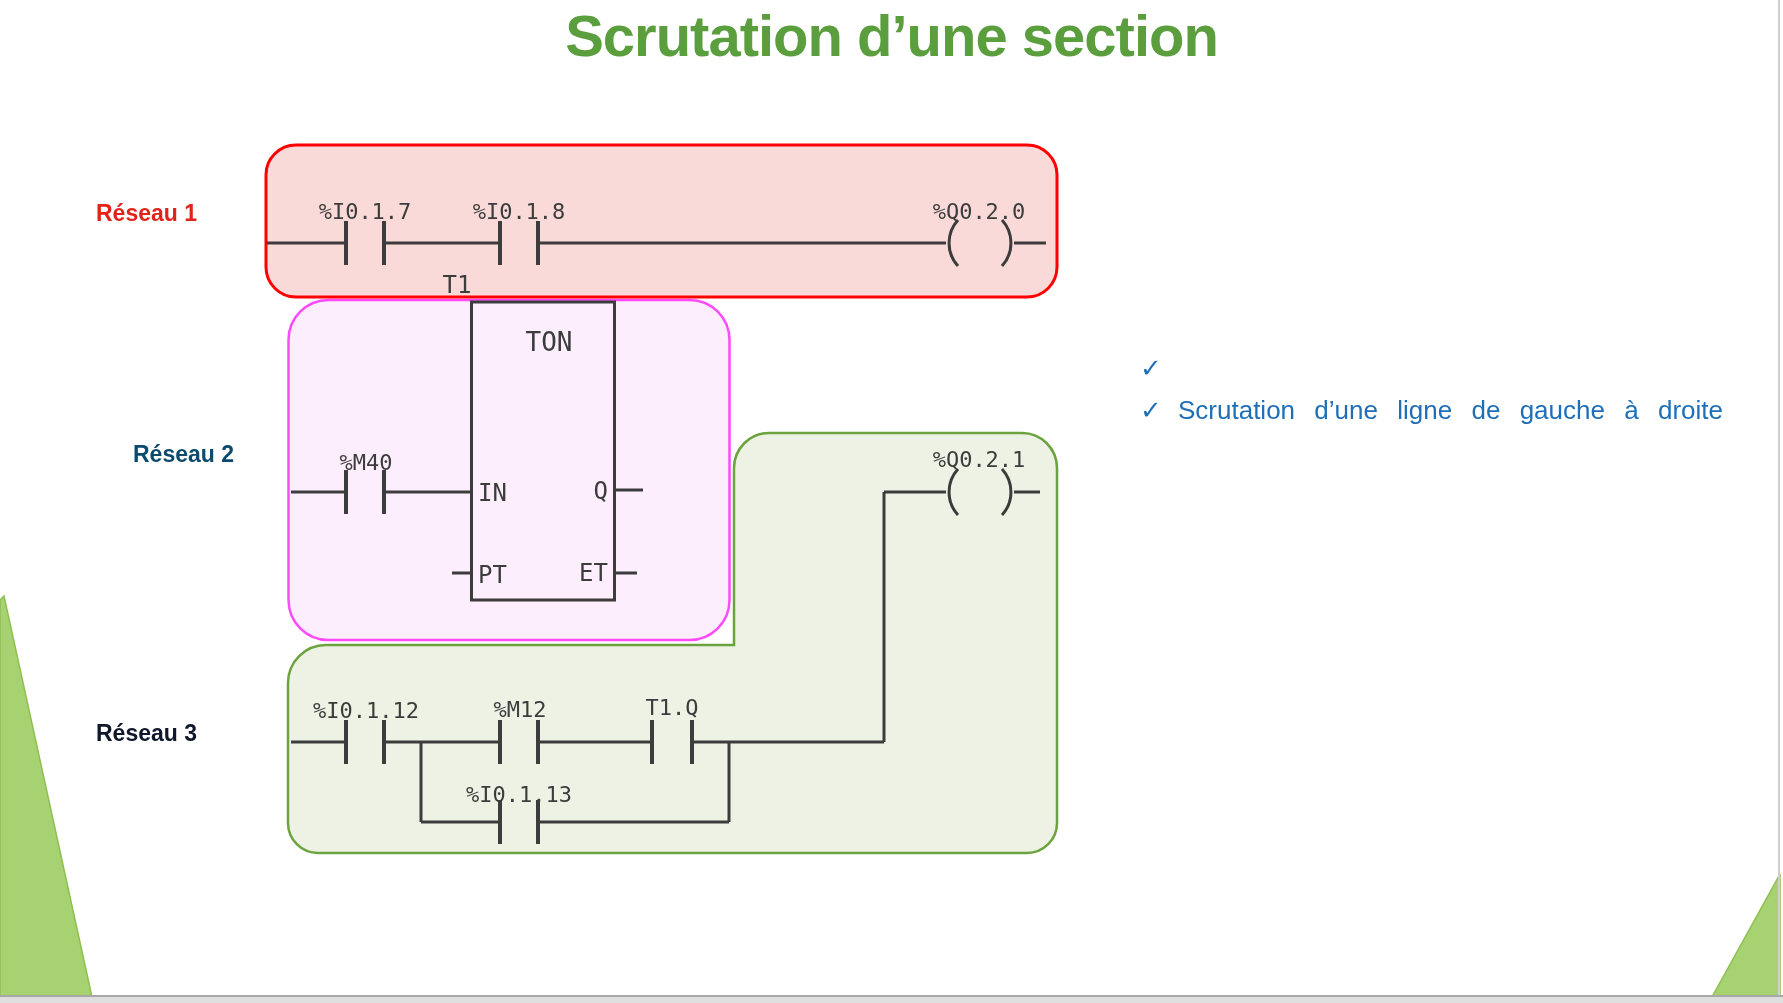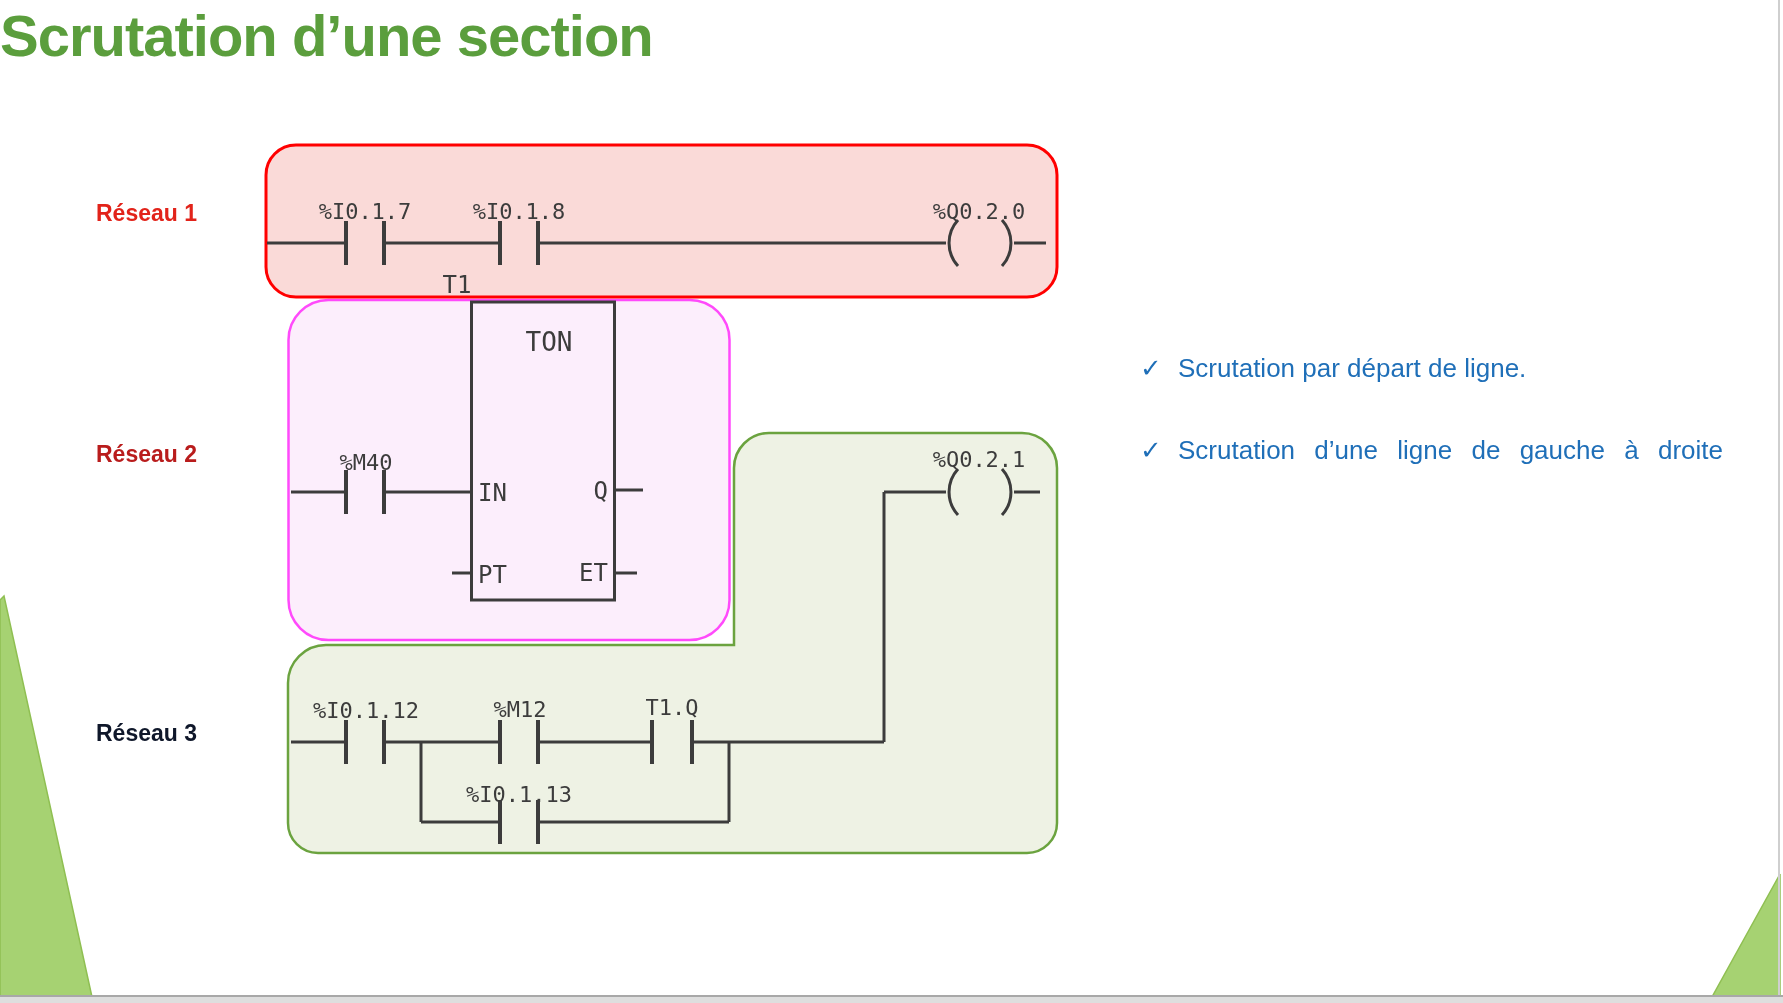--- a/index.html
+++ b/index.html
@@ -3,29 +3,30 @@
 <meta charset="utf-8">
 <style>
   html,body{margin:0;padding:0;}
   body{
     width:1783px;height:1003px;position:relative;overflow:hidden;
     background:#ffffff;
     font-family:"Liberation Sans",sans-serif;
   }
   .title{
     position:absolute;left:0;right:0;top:2px;
+    text-align:center;
     font-size:58px;font-weight:bold;color:#5B9E3D;
     letter-spacing:-1px;
   }
   .net-label{
     position:absolute;left:96px;
     font-size:23px;font-weight:bold;white-space:nowrap;
   }
   .net-label.r1{top:200px;color:#E2231A;}
-  .net-label.r2{top:441px;color:#b91c1c;}
+  .net-label.r2{top:441px;color:#0c4a6e;margin-left:37px;}
   .net-label.r3{top:720px;color:#0f172a;}
   .svg-layer{position:absolute;left:0;top:0;}
   .bullets{
     position:absolute;left:1140px;top:348px;width:600px;
     color:#1F6FB8;font-size:26px;line-height:40px;
   }
   .bullet{position:relative;padding-left:38px;}
   .bullet + .bullet{margin-top:42px;}
   .check{
     position:absolute;left:0;top:0;
@@ -109,21 +110,20 @@
   <text class="dev" x="366" y="718" text-anchor="middle">%I0.1.12</text>
   <text class="dev" x="520" y="717" text-anchor="middle">%M12</text>
   <text class="dev" x="672" y="715" text-anchor="middle">T1.Q</text>
   <text class="dev" x="519" y="802" text-anchor="middle">%I0.1.13</text>
 </svg>
 
 <div class="bullets">
   <div class="bullet">
     <span class="check">✓</span>
     <div class="btext">
-      <div>Scrutation par départ de ligne.</div>
     </div>
   </div>
   <div class="bullet">
     <span class="check">✓</span>
     <div class="btext">
       <div class="justify-line">Scrutation d’une ligne de gauche à droite</div>
     </div>
   </div>
 </div>
 

